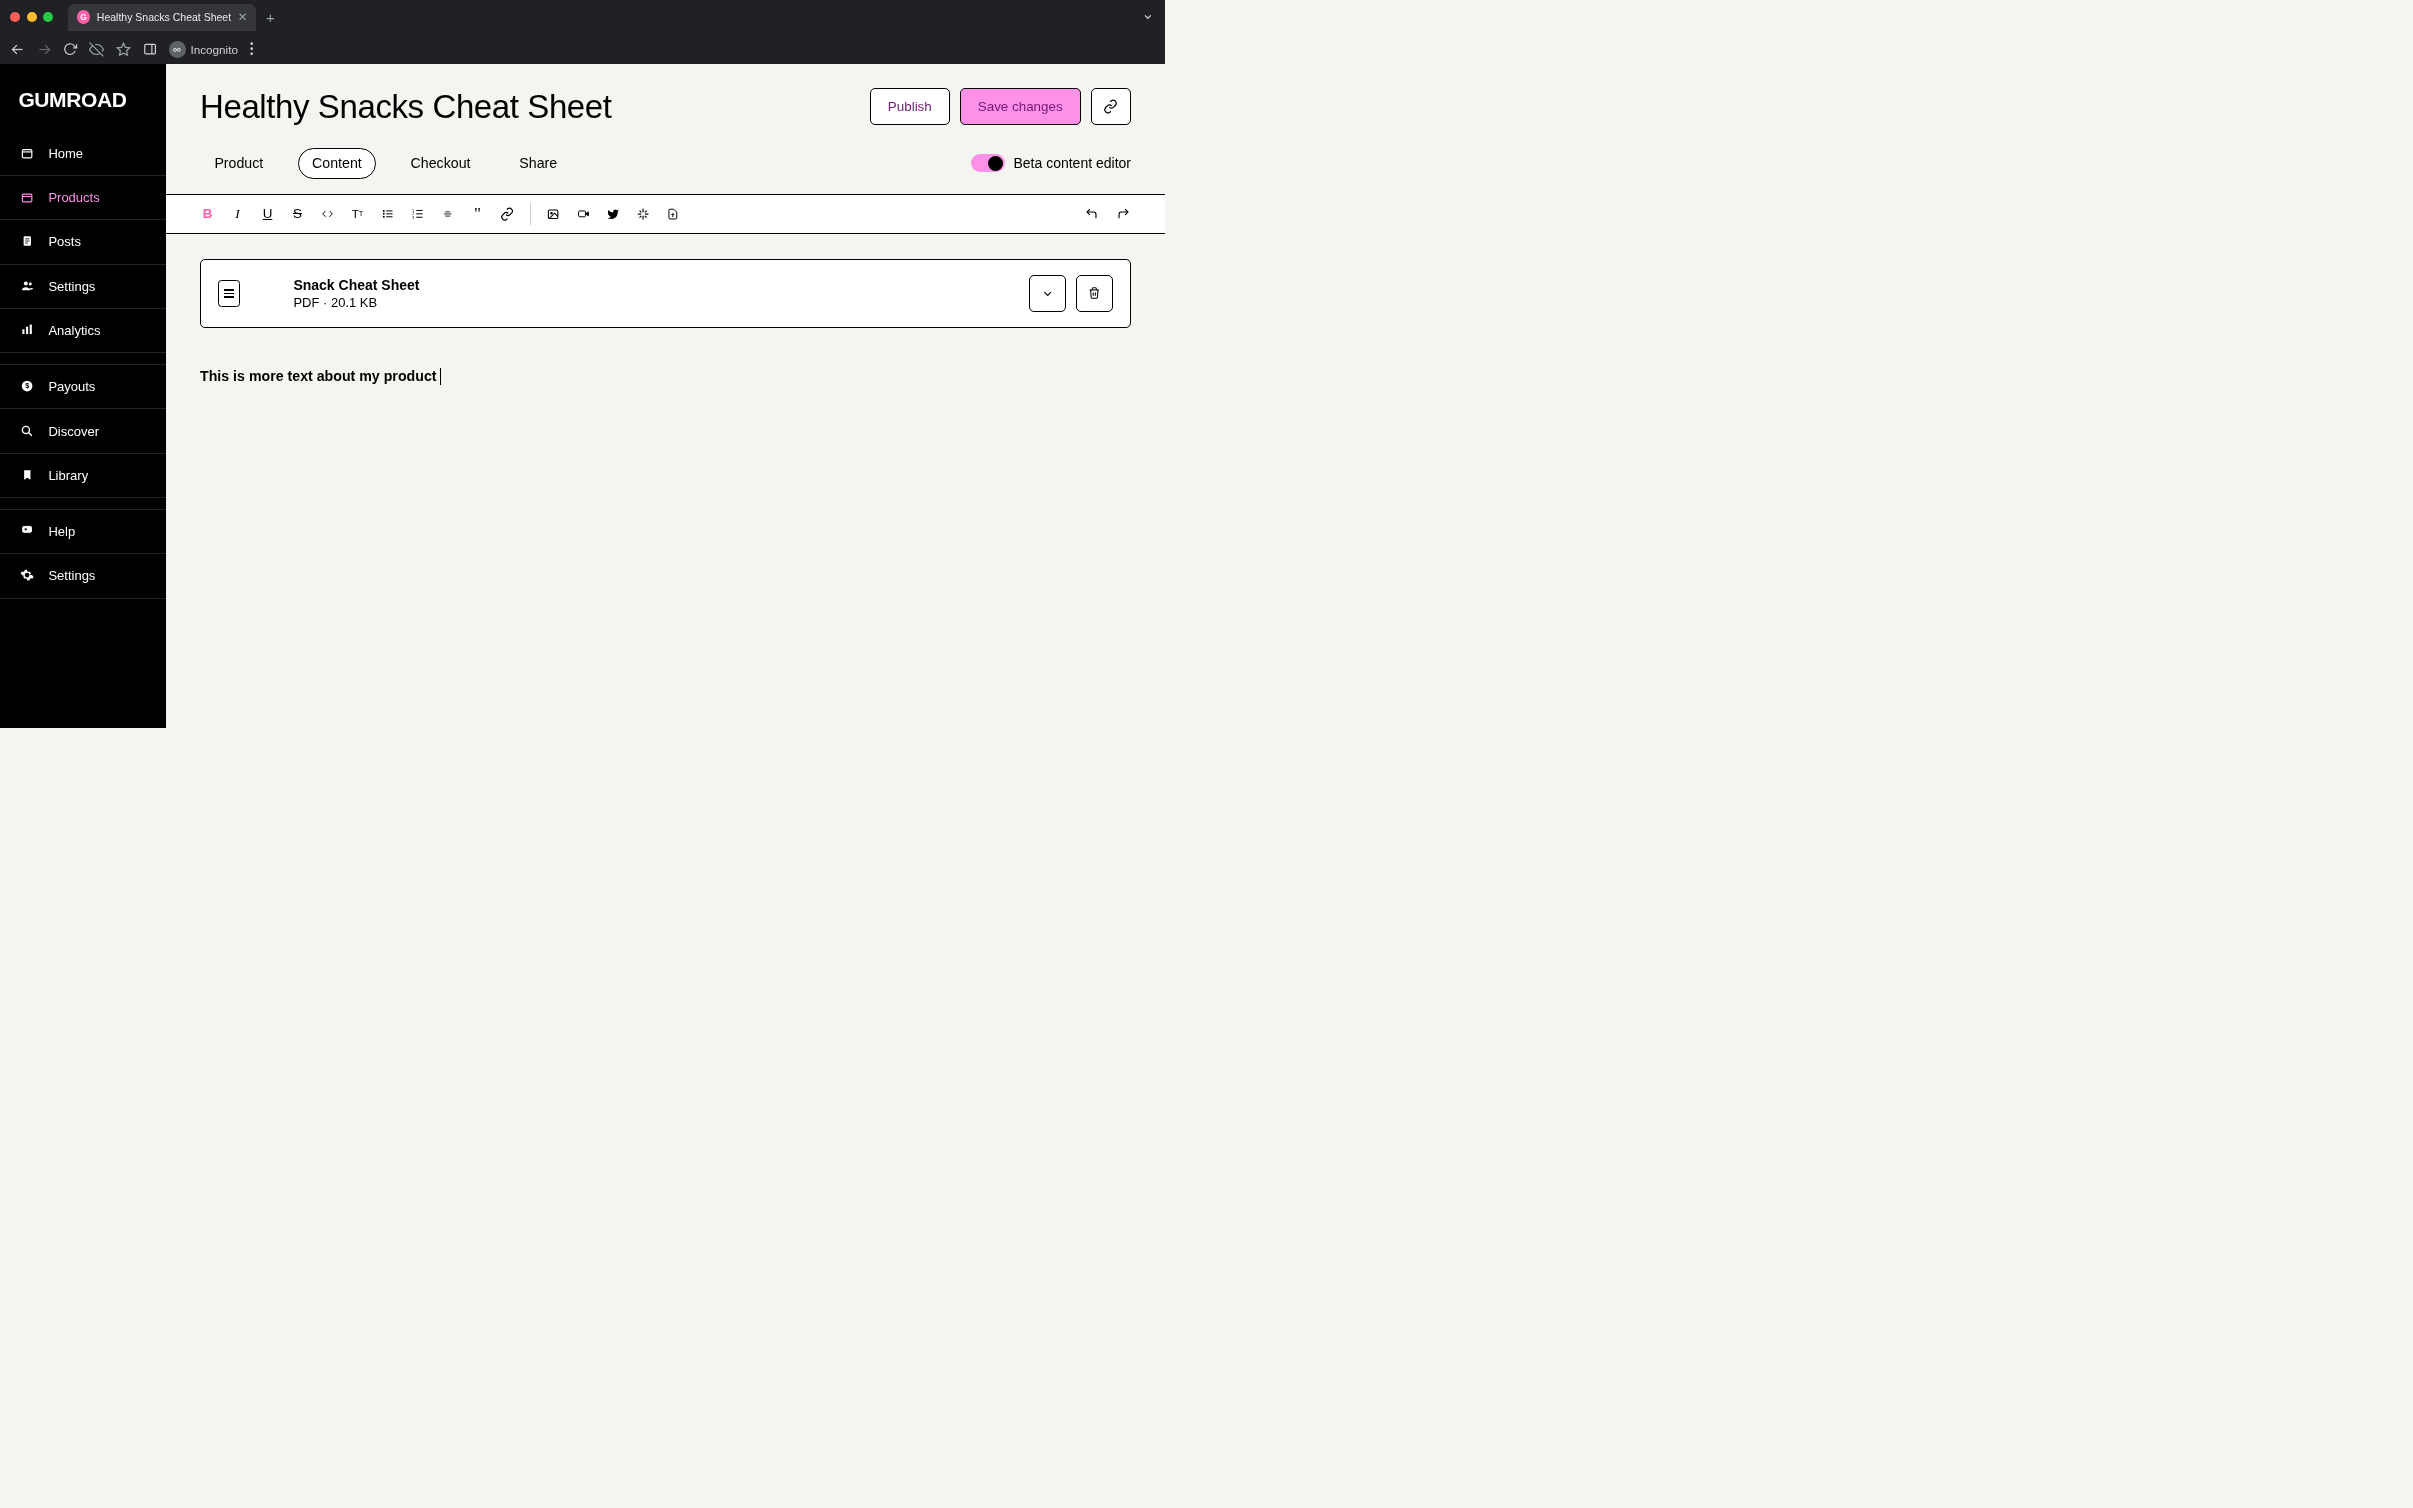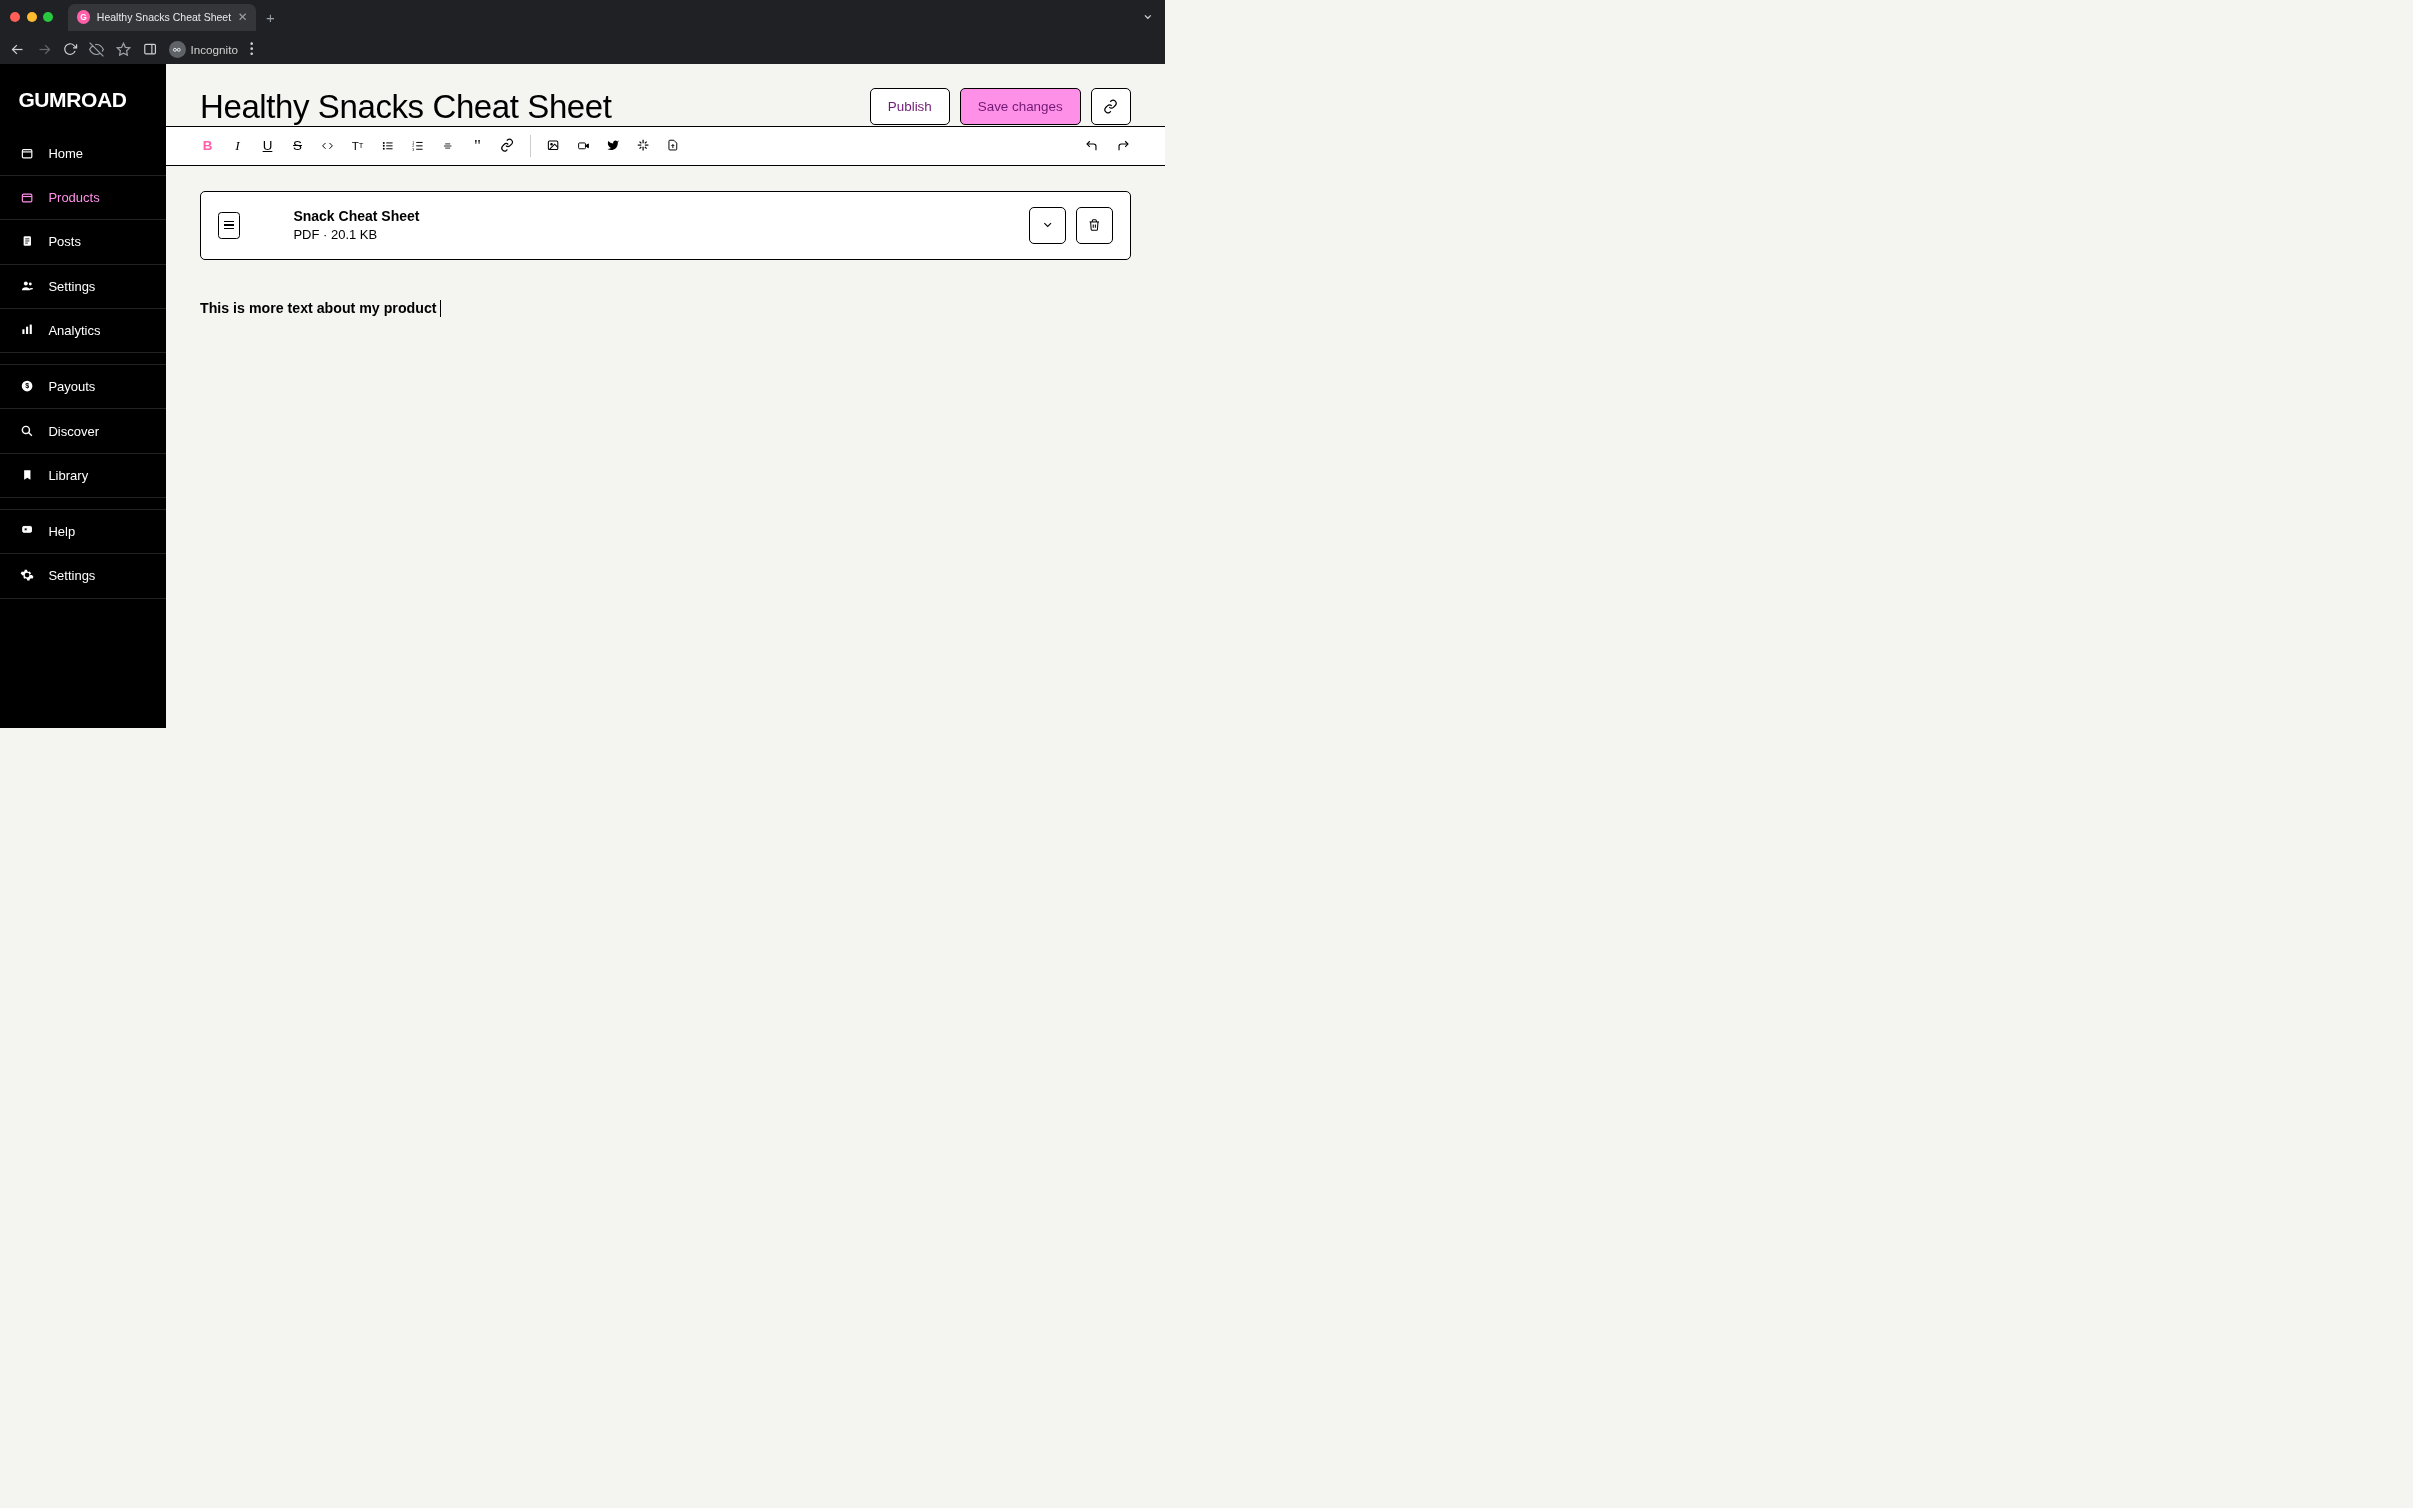--- a/index.html
+++ b/index.html
@@ -366,20 +366,34 @@
           <button class="btn">Publish</button>
           <button class="btn primary">Save changes</button>
           <button class="btn icon-only">
             <svg width="15" height="15" viewBox="0 0 24 24" fill="none" stroke="#000" stroke-width="2">
                 <path d="M10 13a5 5 0 0 0 7 0l3-3a5 5 0 0 0-7-7l-1.5 1.5"></path>
                 <path d="M14 11a5 5 0 0 0-7 0l-3 3a5 5 0 0 0 7 7l1.5-1.5"></path>
               </svg>
           </button>
         </div>
       </div>
+      <div class="tabs-row">
+        <div class="tabs">
+          <div class="tab-pill">Product</div>
+          <div class="tab-pill active">Content</div>
+          <div class="tab-pill">Checkout</div>
+          <div class="tab-pill">Share</div>
+        </div>
+        <div class="beta-row">
+          <div class="toggle">
+              <div class="knob"></div>
+            </div>
+          <span>Beta content editor</span>
+        </div>
+      </div>
     </div>
 
     <div class="editor-toolbar">
       <div class="tb-group">
         <span class="tb-btn active">
             <b>B</b>
           </span>
         <span class="tb-btn">
             <i style="font-family:serif;">I</i>
           </span>

